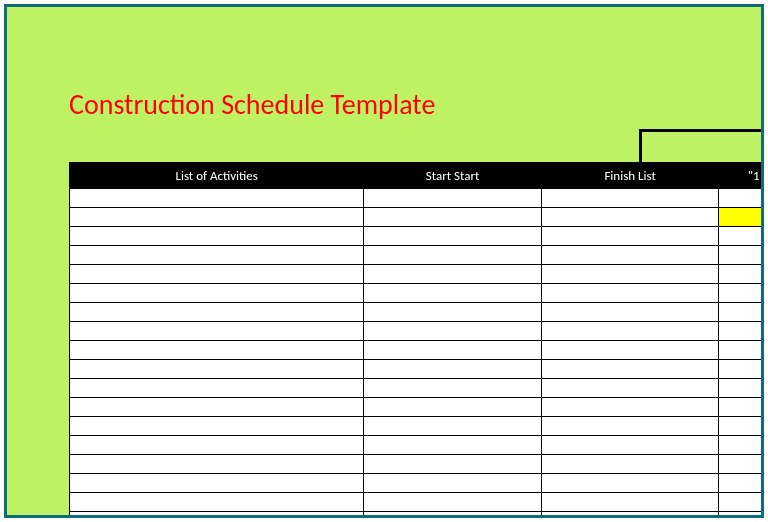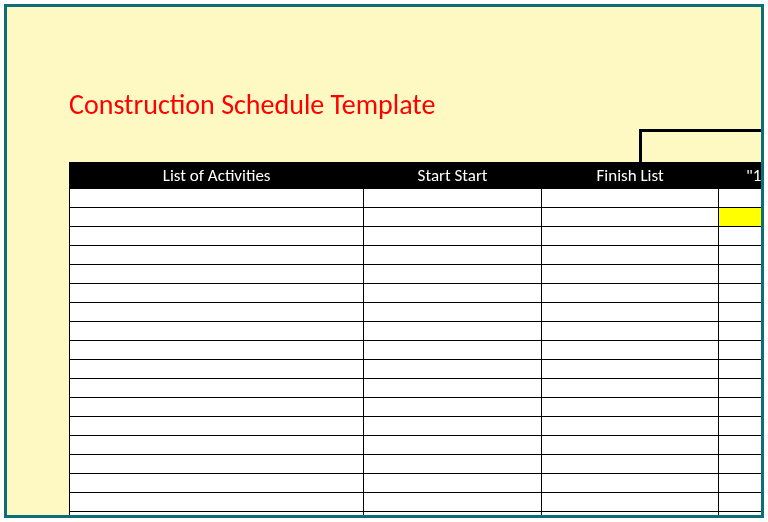--- a/index.html
+++ b/index.html
@@ -4,21 +4,21 @@
 <style>
   * { box-sizing: border-box; margin: 0; padding: 0; }
   html, body { width: 768px; height: 522px; overflow: hidden; background: #fff; }
   body { font-family: Calibri, Arial, sans-serif; }
 
   .outer-frame {
     position: absolute;
     top: 4px; left: 4px;
     width: 760px; height: 514px;
     border: 3px solid #0b6e79;
-    background: #fef9c3;
+    background: #bef264;
   }
 
   .content {
     position: absolute;
     top: 0; left: 0; right: 0; bottom: 0;
     overflow: hidden;
   }
 
   .title {
     position: absolute;
@@ -53,21 +53,21 @@
   table {
     border-collapse: collapse;
     table-layout: fixed;
     width: 720px;
   }
 
   th {
     background: #000;
     color: #fff;
     font-weight: 400;
-    font-size: 17px;
+    font-size: 13px;
     height: 26px;
     border: 1px solid #000;
     text-align: center;
     vertical-align: middle;
   }
 
   td {
     border: 1px solid #000;
     height: 19px;
     background: #fff;

